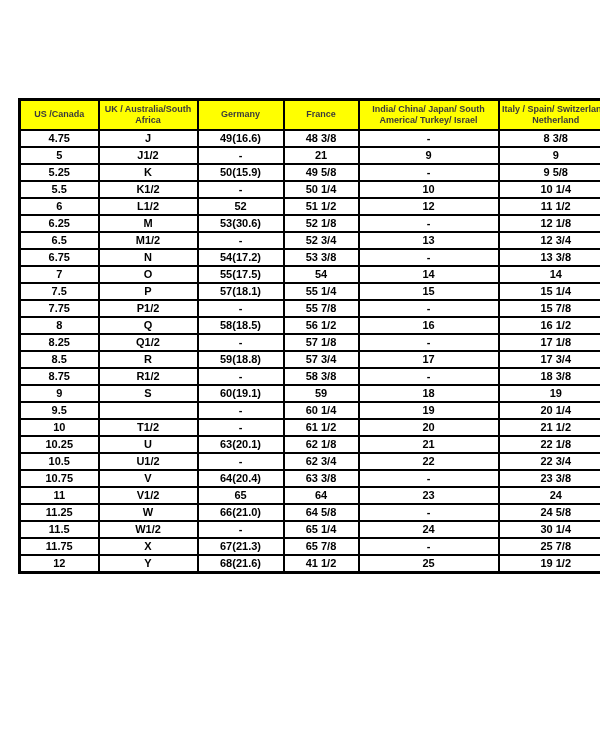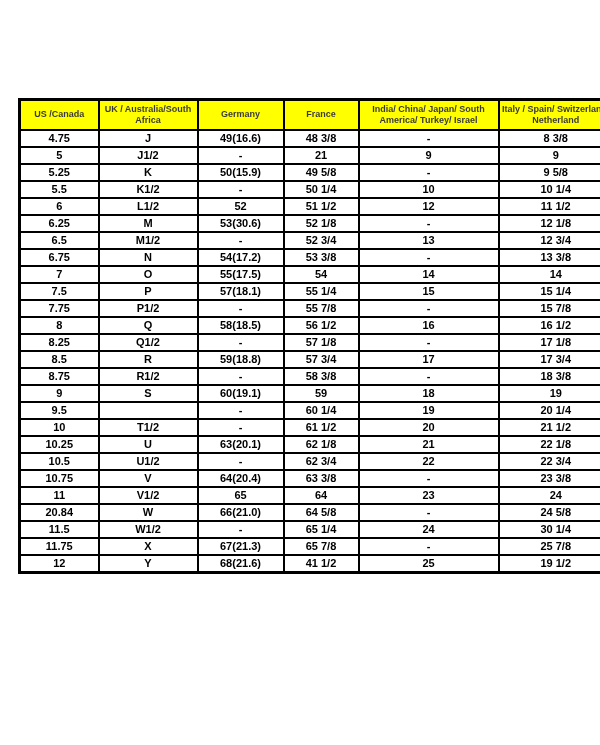--- a/index.html
+++ b/index.html
@@ -254,21 +254,21 @@
         </tr>
         <tr>
           <td>11</td>
           <td>V1/2</td>
           <td>65</td>
           <td>64</td>
           <td>23</td>
           <td>24</td>
         </tr>
         <tr>
-          <td>20.84</td>
+          <td>11.25</td>
           <td>W</td>
           <td>66(21.0)</td>
           <td>64 5/8</td>
           <td>-</td>
           <td>24 5/8</td>
         </tr>
         <tr>
           <td>11.5</td>
           <td>W1/2</td>
           <td>-</td>

